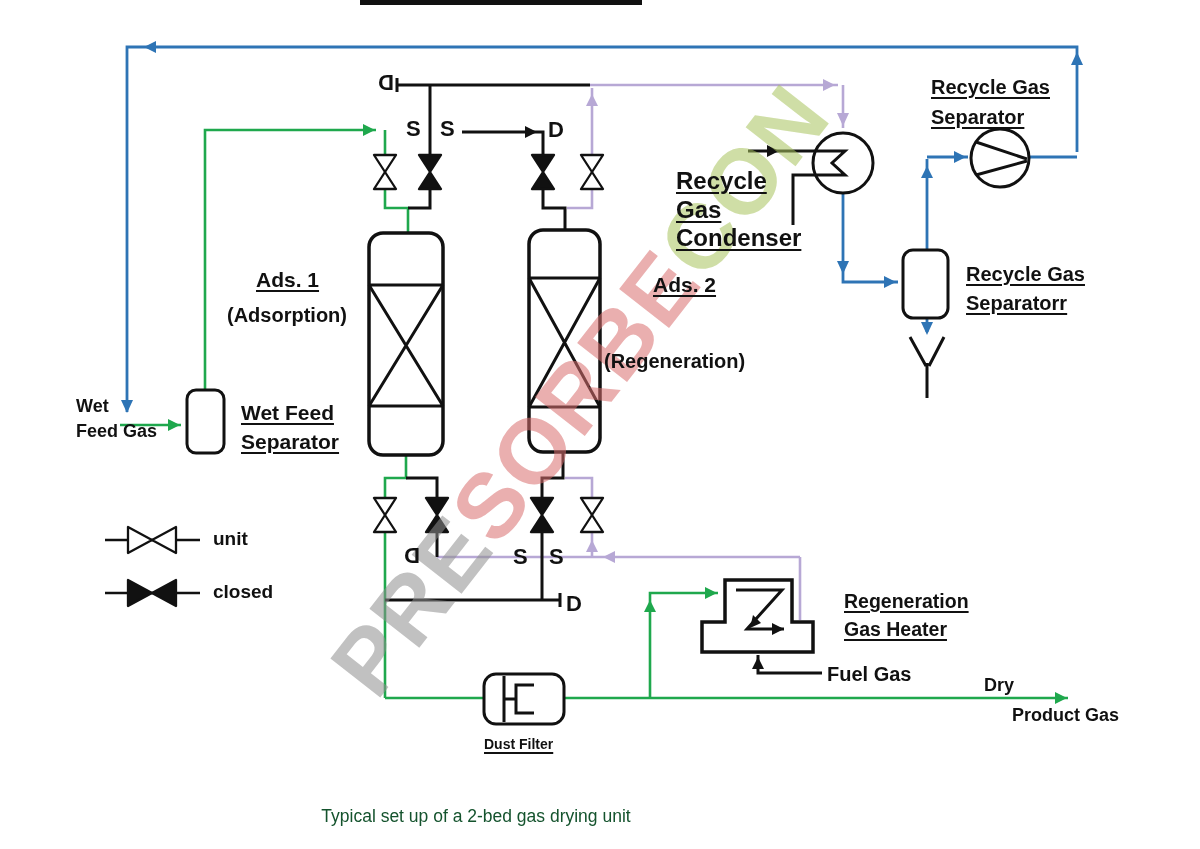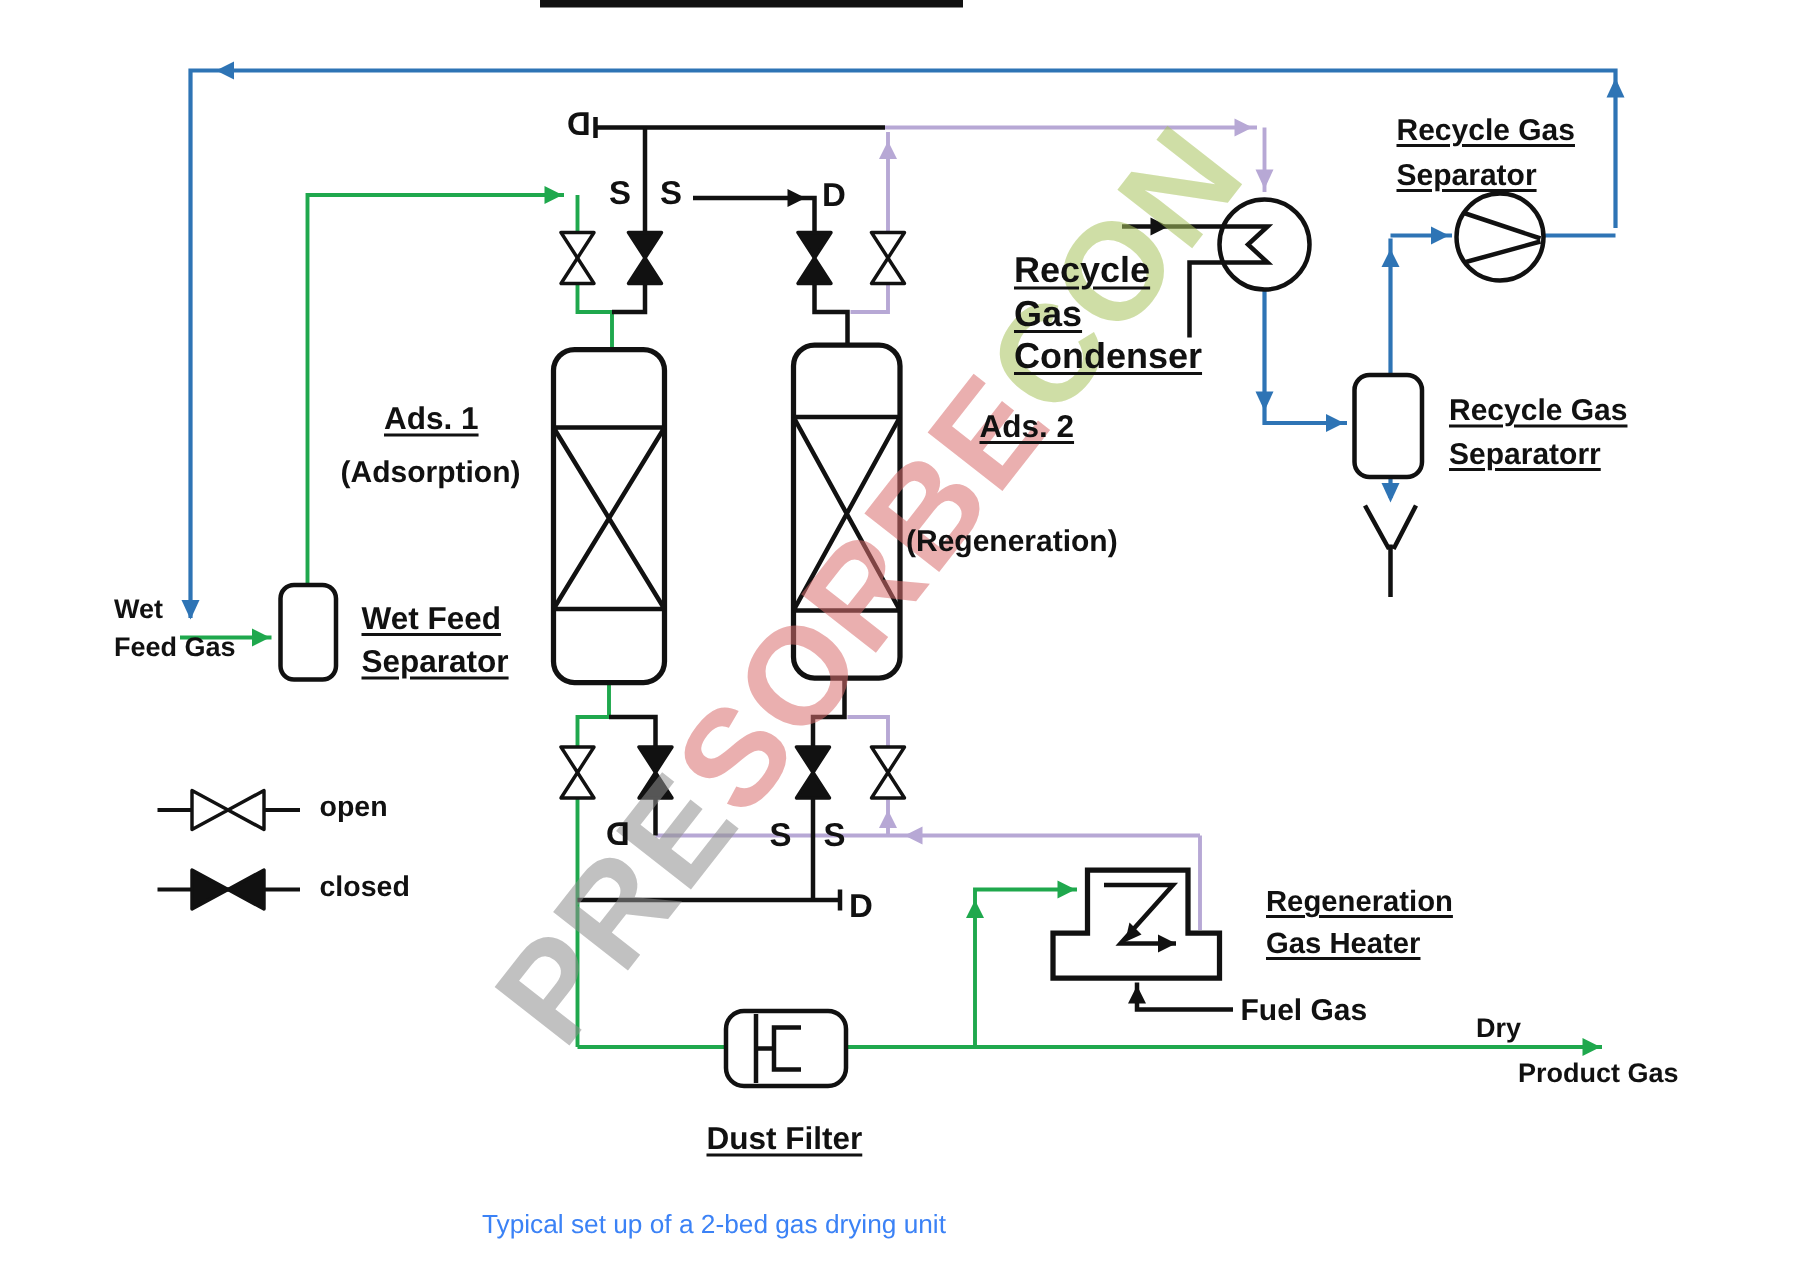--- a/index.html
+++ b/index.html
@@ -8,21 +8,21 @@
   svg{position:absolute;left:0;top:0;z-index:1;}
   .lbl{position:absolute;z-index:3;color:#111;font-weight:bold;white-space:nowrap;}
   .ul{ text-decoration-line:underline;text-decoration-thickness:2px;text-underline-offset:3px;}
   .line{display:block;}
   .wm{position:absolute;left:150px;top:330px;width:860px;height:120px;z-index:2;
       font-size:92px;font-weight:bold;text-align:center;letter-spacing:2px;line-height:120px;
       transform:rotate(-52deg);opacity:.55;white-space:nowrap;pointer-events:none;}
   .wm .p1{color:#8f8f8f;} .wm .p2{color:#d96f6f;} .wm .p3{color:#a9c45e;}
   .flip{display:inline-block;transform:scaleX(-1);}
   .cap{position:absolute;left:0;top:806px;width:952px;text-align:center;z-index:3;
-       color:#3b82f6;font-size:17.5px;font-weight:normal;}
+       color:#14532d;font-size:17.5px;font-weight:normal;}
   .streamletter{font-size:22px;}
 </style>
 </head>
 <body>
 
 <div id="stage">
 
 <svg width="1200" height="849" viewBox="0 0 1200 849">
 
   <rect x="360" y="0" width="282" height="5" fill="#111"></rect>
@@ -229,23 +229,23 @@
 <div class="lbl" style="left:844px;top:587px;font-size:19.5px;line-height:28px;">
   <span class="line ul">Regeneration</span>
   <span class="line ul">Gas Heater</span>
 </div>
 
 <div class="lbl" style="left:827px;top:663px;font-size:20px;">Fuel Gas</div>
 
 <div class="lbl" style="left:984px;top:675px;font-size:18px;">Dry</div>
 <div class="lbl" style="left:984px;top:705px;font-size:18px;margin-left:28px;">Product Gas</div>
 
-<div class="lbl ul" style="left:471px;top:736px;font-size:21px;margin-top:12px;">Dust Filter</div>
-
-<div class="lbl" style="left:213px;top:528px;font-size:19px;">open</div>
+<div class="lbl ul" style="left:484px;top:736px;font-size:14px;">Dust Filter</div>
+
+<div class="lbl" style="left:213px;top:528px;font-size:19px;">unit</div>
 <div class="lbl" style="left:213px;top:581px;font-size:19px;">closed</div>
 
 <div class="lbl streamletter" style="left:378px;top:70px;"><span class="flip">D</span></div>
 <div class="lbl streamletter" style="left:406px;top:116px;">S</div>
 <div class="lbl streamletter" style="left:440px;top:116px;">S</div>
 <div class="lbl streamletter" style="left:548px;top:117px;">D</div>
 <div class="lbl streamletter" style="left:404px;top:543px;"><span class="flip">D</span></div>
 <div class="lbl streamletter" style="left:513px;top:544px;">S</div>
 <div class="lbl streamletter" style="left:549px;top:544px;">S</div>
 <div class="lbl streamletter" style="left:566px;top:591px;">D</div>

